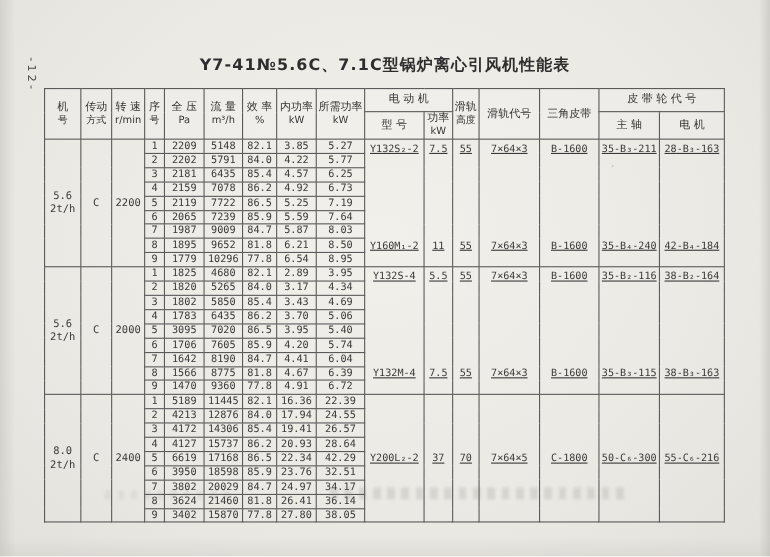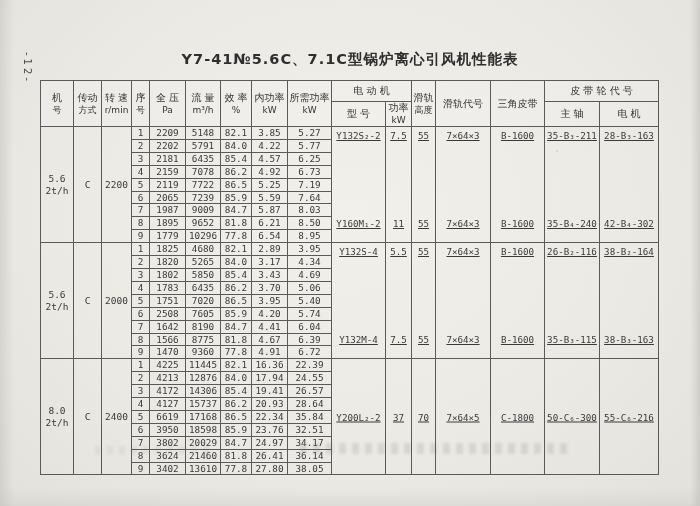--- a/index.html
+++ b/index.html
@@ -125,21 +125,21 @@
           <td class="mcell" rowspan="9">
             <div class="entry top">B-1600</div>
             <div class="entry lower">B-1600</div>
           </td>
           <td class="mcell" rowspan="9">
             <div class="entry top">35-B₃-211</div>
             <div class="entry lower">35-B₄-240</div>
           </td>
           <td class="mcell" rowspan="9">
             <div class="entry top">28-B₃-163</div>
-            <div class="entry lower">42-B₄-302</div>
+            <div class="entry lower">42-B₄-184</div>
           </td>
         </tr>
         <tr>
           <td>2</td>
           <td>2202</td>
           <td>5791</td>
           <td>84.0</td>
           <td>4.22</td>
           <td>5.77</td>
         </tr>
@@ -228,21 +228,21 @@
           </td>
           <td class="mcell" rowspan="9">
             <div class="entry top">7×64×3</div>
             <div class="entry lower">7×64×3</div>
           </td>
           <td class="mcell" rowspan="9">
             <div class="entry top">B-1600</div>
             <div class="entry lower">B-1600</div>
           </td>
           <td class="mcell" rowspan="9">
-            <div class="entry top">26-B₂-116</div>
+            <div class="entry top">35-B₂-116</div>
             <div class="entry lower">35-B₃-115</div>
           </td>
           <td class="mcell" rowspan="9">
             <div class="entry top">38-B₂-164</div>
             <div class="entry lower">38-B₃-163</div>
           </td>
         </tr>
         <tr>
           <td>2</td>
           <td>1820</td>
@@ -262,29 +262,29 @@
         <tr>
           <td>4</td>
           <td>1783</td>
           <td>6435</td>
           <td>86.2</td>
           <td>3.70</td>
           <td>5.06</td>
         </tr>
         <tr>
           <td>5</td>
-          <td>1751</td>
+          <td>3095</td>
           <td>7020</td>
           <td>86.5</td>
           <td>3.95</td>
           <td>5.40</td>
         </tr>
         <tr>
           <td>6</td>
-          <td>2508</td>
+          <td>1706</td>
           <td>7605</td>
           <td>85.9</td>
           <td>4.20</td>
           <td>5.74</td>
         </tr>
         <tr>
           <td>7</td>
           <td>1642</td>
           <td>8190</td>
           <td>84.7</td>
@@ -310,21 +310,21 @@
       </tbody>
       <tbody>
         <tr>
           <td class="machine" rowspan="9">
             <div>8.0</div>
             <div>2t/h</div>
           </td>
           <td class="drive" rowspan="9">C</td>
           <td class="speed" rowspan="9">2400</td>
           <td>1</td>
-          <td>4225</td>
+          <td>5189</td>
           <td>11445</td>
           <td>82.1</td>
           <td>16.36</td>
           <td>22.39</td>
           <td class="mcell" rowspan="9">
             <div class="entry center">Y200L₂-2</div>
           </td>
           <td class="mcell" rowspan="9">
             <div class="entry center">37</div>
           </td>
@@ -367,21 +367,21 @@
           <td>86.2</td>
           <td>20.93</td>
           <td>28.64</td>
         </tr>
         <tr>
           <td>5</td>
           <td>6619</td>
           <td>17168</td>
           <td>86.5</td>
           <td>22.34</td>
-          <td>35.84</td>
+          <td>42.29</td>
         </tr>
         <tr>
           <td>6</td>
           <td>3950</td>
           <td>18598</td>
           <td>85.9</td>
           <td>23.76</td>
           <td>32.51</td>
         </tr>
         <tr>
@@ -396,21 +396,21 @@
           <td>8</td>
           <td>3624</td>
           <td>21460</td>
           <td>81.8</td>
           <td>26.41</td>
           <td>36.14</td>
         </tr>
         <tr>
           <td>9</td>
           <td>3402</td>
-          <td>13610</td>
+          <td>15870</td>
           <td>77.8</td>
           <td>27.80</td>
           <td>38.05</td>
         </tr>
       </tbody>
     </table>
 
   <div class="ghost g1"></div>
   <div class="ghost g2"></div>
   <div class="speck" style="left:118px;top:300px;width:3px;height:3px;"></div>

